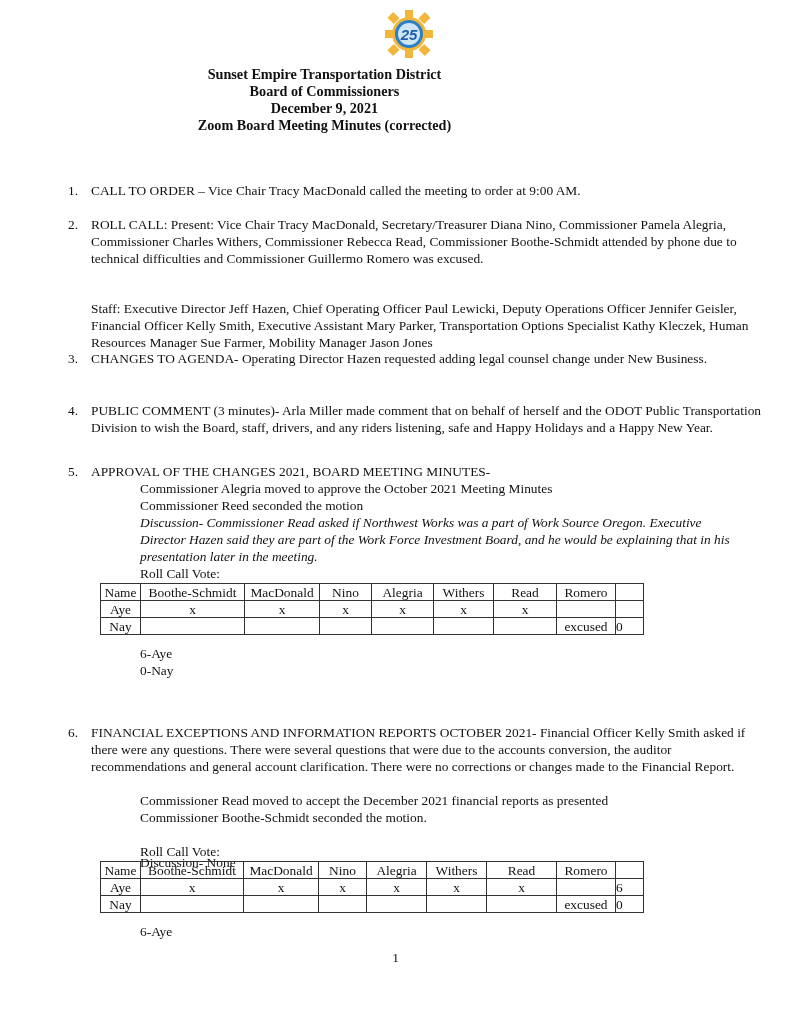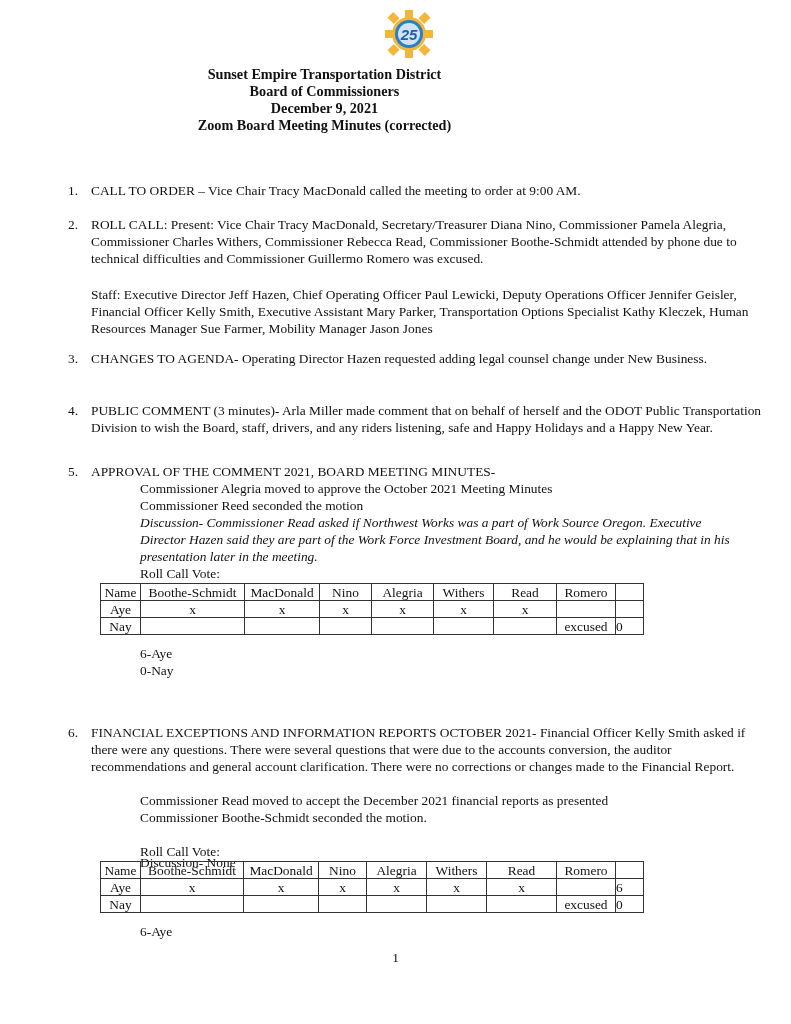--- a/index.html
+++ b/index.html
@@ -47,36 +47,36 @@
 </div>
 
 <div class="item" style="top:182px;">
   <span class="num">1.</span>
   <div class="body">CALL TO ORDER – Vice Chair Tracy MacDonald called the meeting to order at 9:00 AM.</div>
 </div>
 
 <div class="item" style="top:216px;">
   <span class="num">2.</span>
   <div class="body">ROLL CALL: Present: Vice Chair Tracy MacDonald, Secretary/Treasurer Diana Nino, Commissioner Pamela Alegria, Commissioner Charles Withers, Commissioner Rebecca Read, Commissioner Boothe-Schmidt attended by phone due to technical difficulties and Commissioner Guillermo Romero was excused.</div>
-  <div class="body" style="top:70px;">Staff: Executive Director Jeff Hazen, Chief Operating Officer Paul Lewicki, Deputy Operations Officer Jennifer Geisler, Financial Officer Kelly Smith, Executive Assistant Mary Parker, Transportation Options Specialist Kathy Kleczek, Human Resources Manager Sue Farmer, Mobility Manager Jason Jones</div>
+  <div class="body" style="top:84px;">Staff: Executive Director Jeff Hazen, Chief Operating Officer Paul Lewicki, Deputy Operations Officer Jennifer Geisler, Financial Officer Kelly Smith, Executive Assistant Mary Parker, Transportation Options Specialist Kathy Kleczek, Human Resources Manager Sue Farmer, Mobility Manager Jason Jones</div>
 </div>
 
 <div class="item" style="top:350px;">
   <span class="num">3.</span>
   <div class="body">CHANGES TO AGENDA- Operating Director Hazen requested adding legal counsel change under New Business.</div>
 </div>
 
 <div class="item" style="top:402px;">
   <span class="num">4.</span>
   <div class="body">PUBLIC COMMENT (3 minutes)- Arla Miller made comment that on behalf of herself and the ODOT Public Transportation Division to wish the Board, staff, drivers, and any riders listening, safe and Happy Holidays and a Happy New Year.</div>
 </div>
 
 <div class="item" style="top:463px;">
   <span class="num">5.</span>
-  <div class="body">APPROVAL OF THE COMMENT 2021, BOARD MEETING MINUTES-</div>
+  <div class="body">APPROVAL OF THE CHANGES 2021, BOARD MEETING MINUTES-</div>
 </div>
 <div class="sub" style="top:480px;">Commissioner Alegria moved to approve the October 2021 Meeting Minutes</div>
 <div class="sub" style="top:497px;">Commissioner Reed seconded the motion</div>
 <div class="sub" style="top:514px; width:610px;font-style:italic;">Discussion- Commissioner Read asked if Northwest Works was a part of Work Source Oregon. Executive Director Hazen said they are part of the Work Force Investment Board, and he would be explaining that in his presentation later in the meeting.</div>
 <div class="sub" style="top:565px;">Roll Call Vote:</div>
 
 <table class="vote" style="top:583px;">
   <tbody>
       <tr>
     <td style="width:39px">Name</td>

